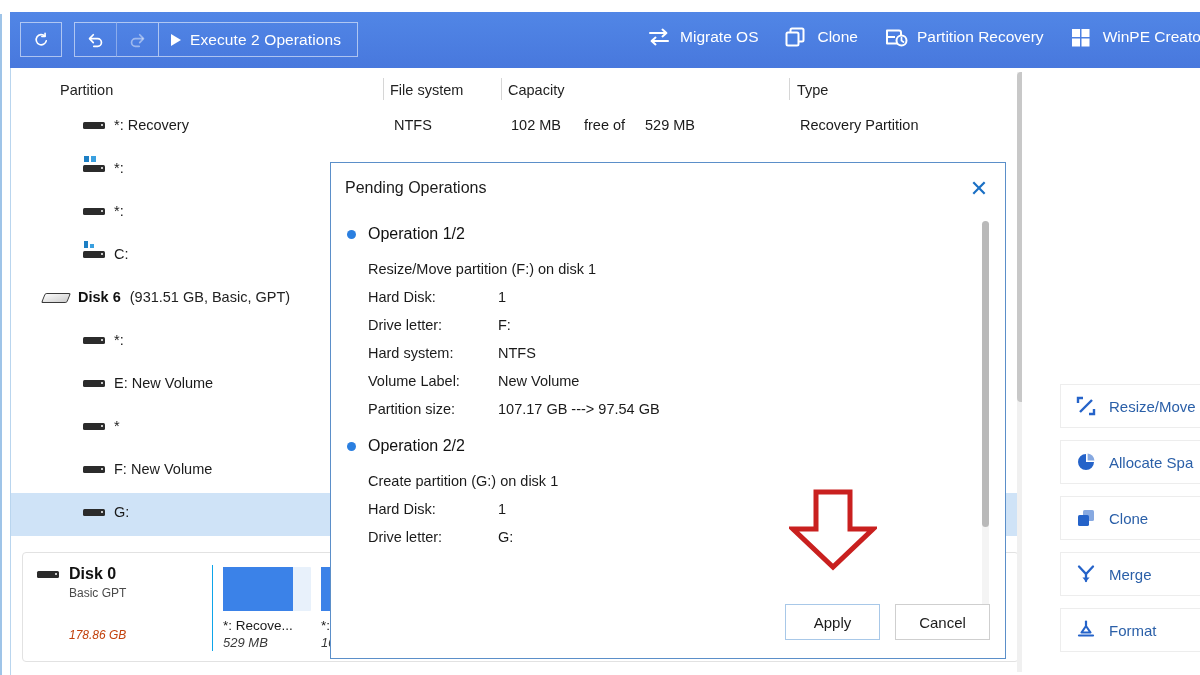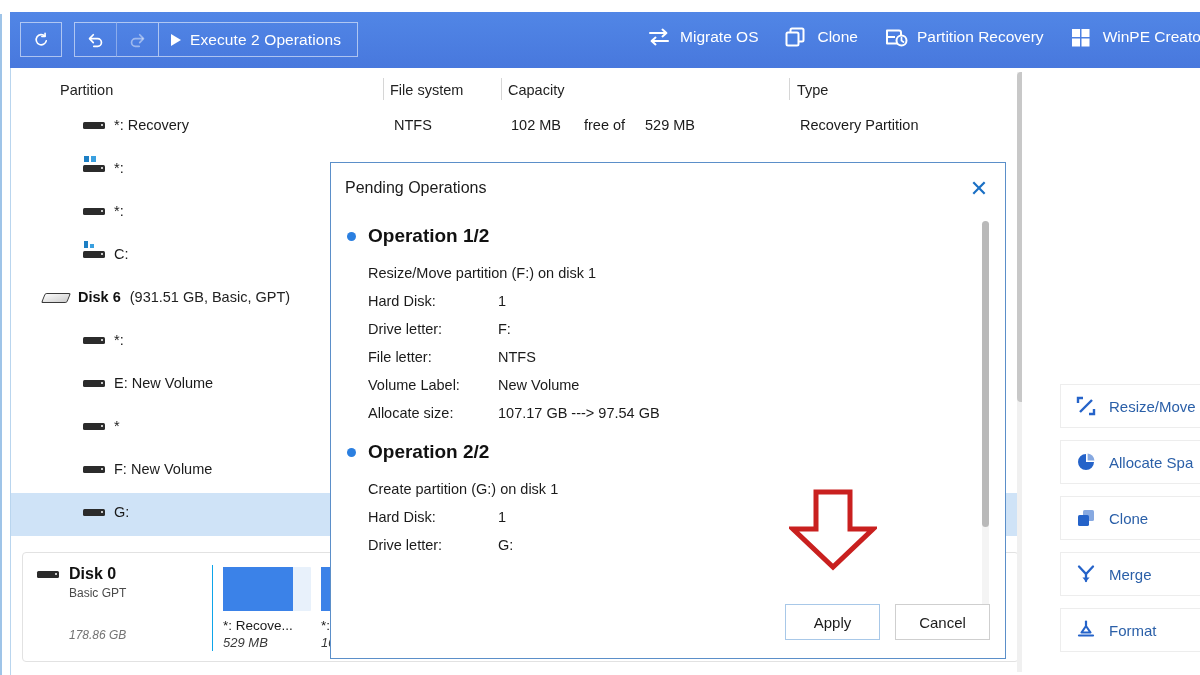--- a/index.html
+++ b/index.html
@@ -59,21 +59,21 @@
   .disk-row{font-size:15px;}
   .disk-row .nm{font-weight:bold;color:#111;}
   .disk-row .meta{color:#222;}
   .row-sel{position:absolute;left:0;width:1006px;height:43px;background:#cfe3f7;}
 
   
   .diskmap{position:absolute;left:22px;top:552px;width:995px;height:108px;border:1px solid #e2e2e2;border-radius:4px;background:#fff;overflow:hidden;}
   .dm-info{position:absolute;left:14px;top:12px;width:175px;height:86px;border-right:1px solid #0ea5e9;}
   .dm-info .ttl{display:flex;align-items:center;gap:10px;font-size:16px;font-weight:bold;color:#111;}
   .dm-info .sub{margin-left:32px;margin-top:3px;font-size:12px;color:#4a4a4a;}
-  .dm-info .sub.it{font-style:italic;color:#737373;margin-top:28px;}
+  .dm-info .sub.it{font-style:italic;color:#c2410c;margin-top:28px;}
   .dm-part{position:absolute;top:14px;}
   .dm-bar{height:44px;background:#e8f1fb;position:relative;border-radius:1px;}
   .dm-bar u{position:absolute;left:0;top:0;bottom:0;background:#3b82e8;display:block;text-decoration:none;}
   .dm-lbl{margin-top:7px;font-size:13.5px;color:#1b1b1b;white-space:nowrap;overflow:hidden;}
   .dm-sz{margin-top:2px;font-size:13px;color:#3a3a3a;font-style:italic;}
 
   
   .rightpanel{position:absolute;left:1022px;top:72px;width:178px;height:600px;background:#fff;}
   .scroll-rail{position:absolute;left:1017px;top:72px;width:9px;height:600px;background:#f0f0f0;}
   .scroll-thumb{position:absolute;left:1017px;top:72px;width:9px;height:330px;background:#c8c8c8;border-radius:4px;}
@@ -82,21 +82,21 @@
   .act{height:44px;margin-bottom:12px;border:1px solid #ededed;background:#fff;display:flex;align-items:center;gap:13px;
        padding-left:15px;box-sizing:border-box;color:#2a5fa8;font-size:15px;white-space:nowrap;}
   .act-ico{width:20px;height:20px;flex:0 0 auto;position:relative;}
 
   
   .modal{position:absolute;left:330px;top:162px;width:676px;height:497px;background:#fff;border:1px solid #5b8fc9;box-sizing:border-box;}
   .modal-title{position:absolute;left:14px;top:16px;font-size:16px;color:#1b1b1b;}
   .modal-close{position:absolute;right:12px;top:12px;width:28px;height:28px;color:#1a6fc4;font-size:22px;
                display:flex;align-items:center;justify-content:center;line-height:1;}
   .modal-body{position:absolute;left:0;top:48px;width:650px;height:395px;overflow:hidden;}
-  .op-head{display:flex;align-items:center;gap:12px;margin:14px 0 12px 16px;font-size:19px;font-weight:bold;color:#111;}
+  .op-head{display:flex;align-items:center;gap:12px;margin:14px 0 12px 16px;font-size:16px;font-weight:normal;color:#111;}
   .op-dot{width:9px;height:9px;border-radius:50%;background:#2b7fe0;flex:0 0 auto;}
   .op-line{margin-left:37px;font-size:14.5px;color:#1b1b1b;line-height:28px;white-space:nowrap;}
   .op-line .k{display:inline-block;width:130px;}
   .modal-scroll-rail{position:absolute;right:16px;top:58px;width:7px;height:390px;background:#f4f4f4;border-radius:4px;}
   .modal-scroll-thumb{position:absolute;right:16px;top:58px;width:7px;height:306px;background:#b9b9b9;border-radius:4px;}
   .btn{position:absolute;height:36px;border:1px solid #cfcfcf;background:#fff;font-size:15px;color:#1b1b1b;
        display:flex;align-items:center;justify-content:center;box-sizing:border-box;}
   .btn-apply{left:785px;width:95px;border-color:#a8c8e8;}
   .btn-cancel{left:895px;width:95px;}
   .arrow{position:absolute;left:789px;top:489px;width:88px;height:82px;}
@@ -407,23 +407,23 @@
     <div class="modal-close">✕</div>
 
     <div class="modal-body">
       <div class="op-head">
         <span class="op-dot"></span>
         <span>Operation 1/2</span>
       </div>
       <div class="op-line">Resize/Move partition (F:) on disk 1</div>
       <div class="op-line"><span class="k">Hard Disk:</span><span>1</span></div>
       <div class="op-line"><span class="k">Drive letter:</span><span>F:</span></div>
-      <div class="op-line"><span class="k">File letter:</span><span>NTFS</span></div>
+      <div class="op-line"><span class="k">Hard system:</span><span>NTFS</span></div>
       <div class="op-line"><span class="k">Volume Label:</span><span>New Volume</span></div>
-      <div class="op-line"><span class="k">Allocate size:</span><span>107.17 GB ---&gt; 97.54 GB</span></div>
+      <div class="op-line"><span class="k">Partition size:</span><span>107.17 GB ---&gt; 97.54 GB</span></div>
 
       <div class="op-head">
         <span class="op-dot"></span>
         <span>Operation 2/2</span>
       </div>
       <div class="op-line">Create partition (G:) on disk 1</div>
       <div class="op-line"><span class="k">Hard Disk:</span><span>1</span></div>
       <div class="op-line"><span class="k">Drive letter:</span><span>G:</span></div>
     </div>
 

